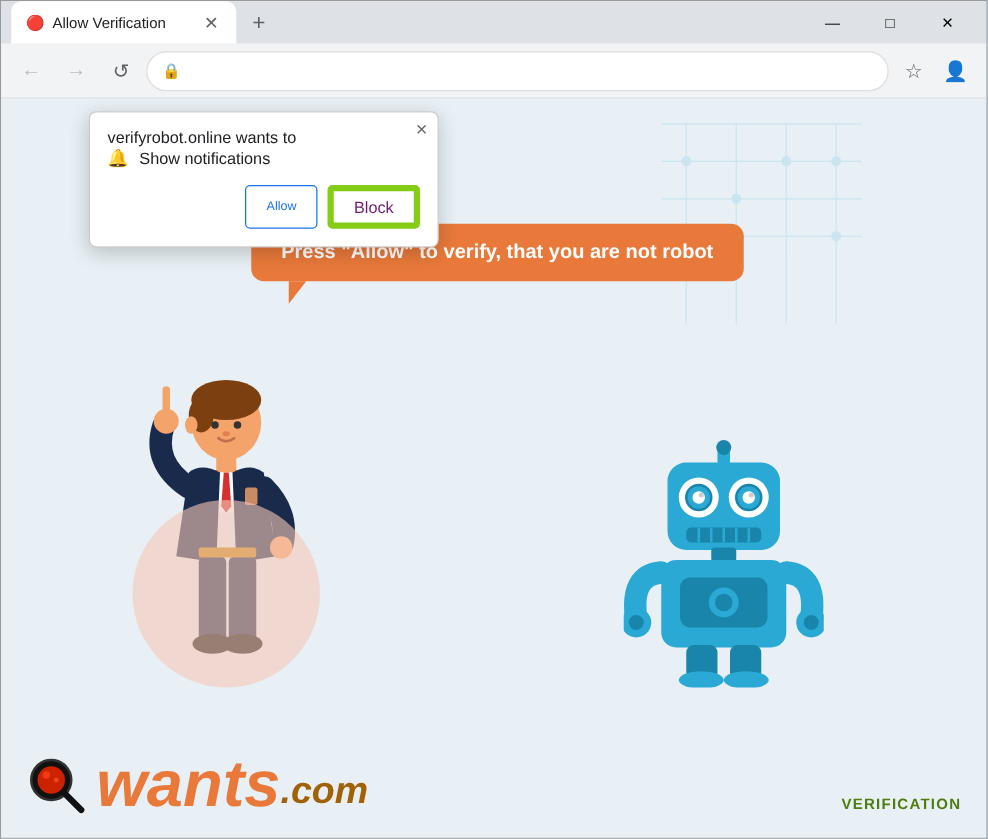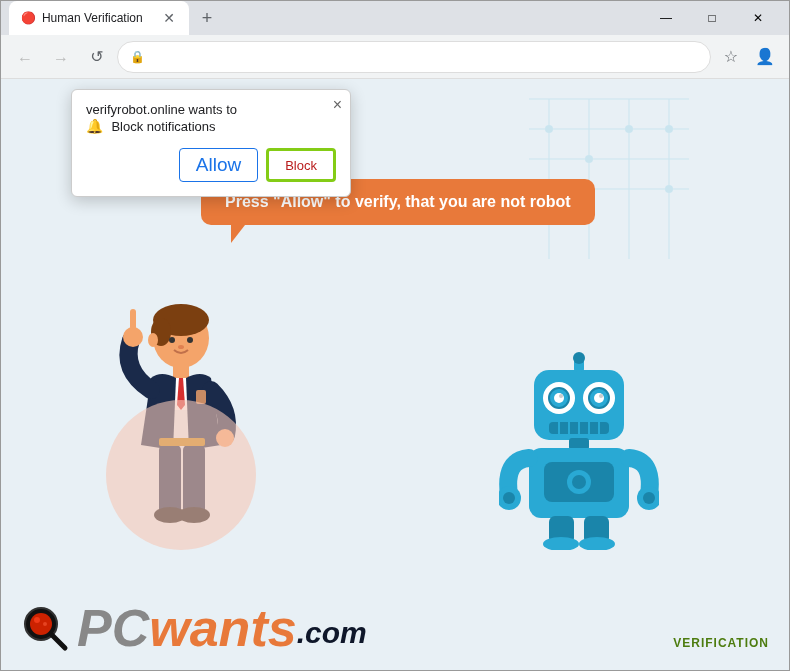--- a/index.html
+++ b/index.html
@@ -192,30 +192,30 @@
       display: flex;
       justify-content: flex-end;
       gap: 8px;
     }
     .btn-allow {
       padding: 5px 16px;
       border: 1px solid #1a73e8;
       border-radius: 4px;
       background: transparent;
       color: #1a73e8;
-      font-size: 19px;
+      font-size: 10px;
       font-weight: 500;
       cursor: pointer;
     }
     .btn-block {
       padding: 5px 16px;
-      border: 3px solid #84cc16;
+      border: 5px solid #84cc16;
       border-radius: 4px;
       background: transparent;
-      color: #b91c1c;
+      color: #701a75;
       font-size: 13px;
       font-weight: 500;
       cursor: pointer;
     }
 
     
     .speech-bubble {
       position: absolute;
       top: 100px;
       left: 200px;
@@ -319,21 +319,21 @@
     }
   </style>
 </head>
 <body>
 
 <div class="window">
 
   <div class="titlebar">
     <div class="tab">
       <span style="font-size:12px;">🔴</span>
-      <span>Human Verification</span>
+      <span>Allow Verification</span>
       <span class="tab-close">✕</span>
     </div>
     <div class="new-tab-btn">+</div>
     <div class="titlebar-spacer"></div>
     <div class="window-controls">
       <div class="win-btn">—</div>
       <div class="win-btn">□</div>
       <div class="win-btn close">✕</div>
     </div>
   </div>
@@ -352,21 +352,21 @@
     </div>
   </div>
 
   <div class="page-content">
 
     <div class="notification-popup">
       <span class="popup-close">×</span>
       <div class="popup-title">verifyrobot.online wants to</div>
       <div class="popup-row">
         <span class="bell-icon">🔔</span>
-        <span class="popup-row-text">Block notifications</span>
+        <span class="popup-row-text">Show notifications</span>
       </div>
       <div class="popup-buttons">
         <button class="btn-allow">Allow</button>
         <button class="btn-block">Block</button>
       </div>
     </div>
 
     <div class="speech-bubble">
       Press <em>"Allow"</em> to verify, that you are not robot
     </div>
@@ -485,22 +485,21 @@
     <div class="logo-area">
 
       <svg class="logo-icon" viewBox="0 0 48 48" xmlns="http://www.w3.org/2000/svg">
         <circle cx="20" cy="20" r="16" fill="#111" stroke="#333" stroke-width="2"></circle>
         <circle cx="20" cy="20" r="11" fill="#cc2200"></circle>
         <circle cx="16" cy="16" r="3" fill="#ff4422" opacity="0.7"></circle>
         <circle cx="24" cy="20" r="2" fill="#ff6644" opacity="0.5"></circle>
         <line x1="31" y1="31" x2="44" y2="44" stroke="#111" stroke-width="5" stroke-linecap="round"></line>
       </svg>
       <div style="display:flex;align-items:baseline;gap:0;">
-        <span style="font-size:52px;font-weight:900;font-style:italic;color:#888;line-height:1;">PC</span>
         <span style="font-size:52px;font-weight:900;font-style:italic;color:#e8793a;line-height:1;">wants</span>
-        <span style="font-size:30px;font-weight:700;font-style:italic;color:#0f172a;line-height:1;align-self:flex-end;margin-bottom:6px;">.com</span>
+        <span style="font-size:30px;font-weight:700;font-style:italic;color:#a16207;line-height:1;align-self:flex-end;margin-bottom:6px;">.com</span>
       </div>
     </div>
 
     <div class="verification-badge">VERIFICATION</div>
 
   </div>
 </div>
 
 </body></html>

